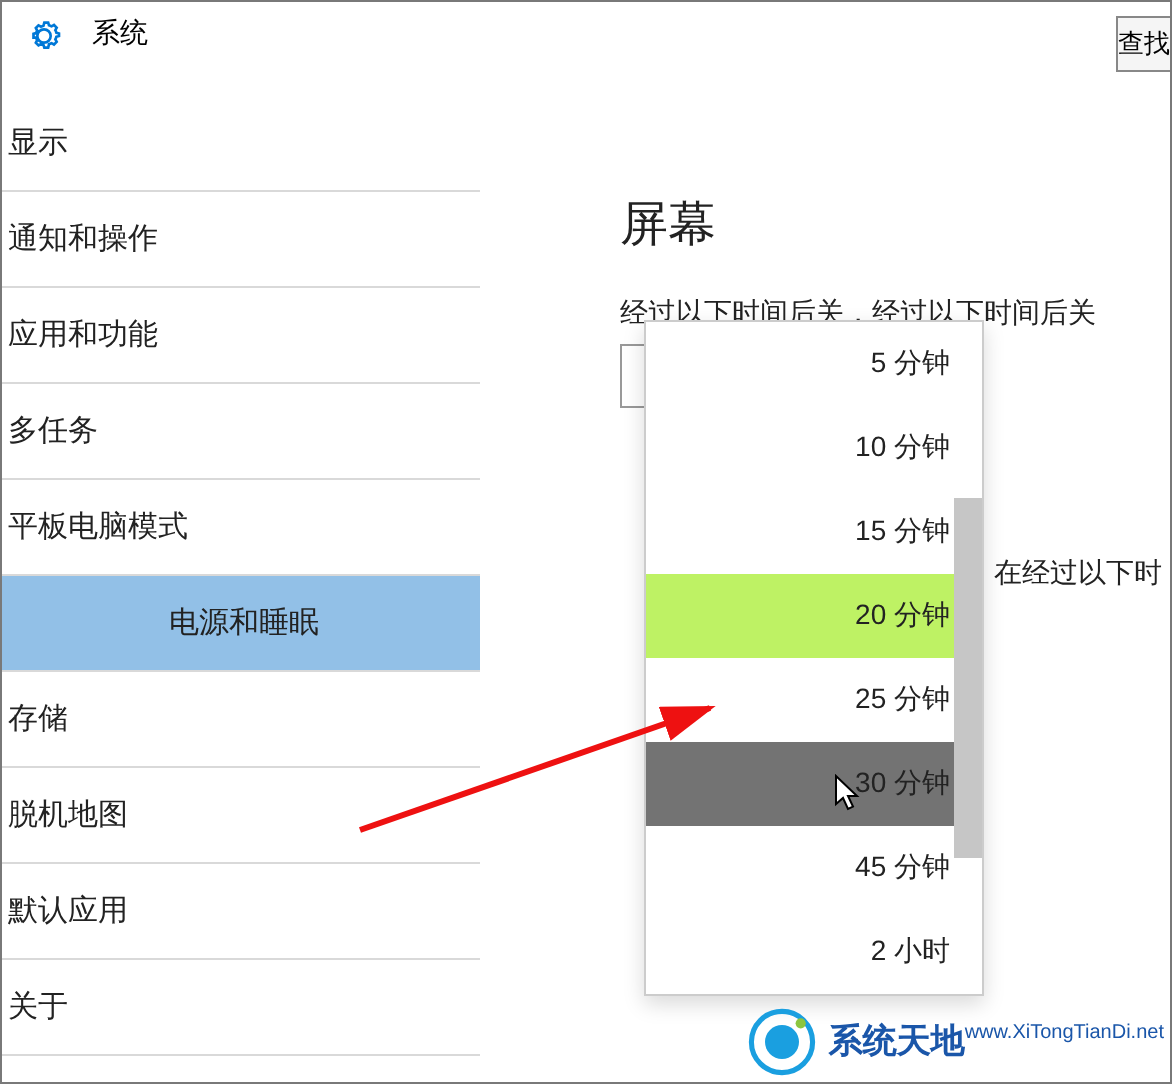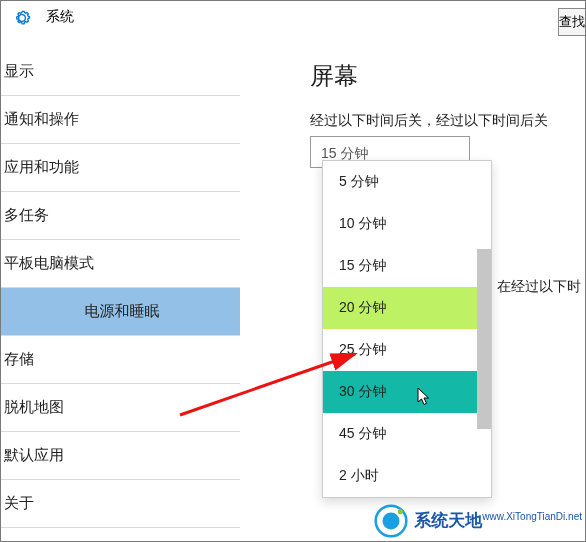--- a/index.html
+++ b/index.html
@@ -7,28 +7,28 @@
 .header{display:flex;align-items:flex-start;padding:8px 12px;position:relative;height:42px;}
 .gear{width:20px;height:20px;margin-right:14px;}
 .gear svg{width:100%;height:100%;}
 .hdr-title{font-size:14px;color:#000;}
 .search-btn{position:absolute;right:0;top:8px;border:1px solid #888;background:#f5f5f5;padding:4px 0;font-size:13px;}
 .main{display:flex;height:calc(100% - 42px);}
 .sidebar{width:240px;padding-top:6px;}
 .sidebar-item{padding:14px 0 14px 4px;font-size:15px;color:#222;border-bottom:1px solid #d9d9d9;cursor:pointer;}
 .sidebar-item.sel{background:#92c0e7;text-align:center;}
 .content{flex:1;padding:18px 0 0 70px;position:relative;}
-.section-title{font-size:24px;color:#222;margin-bottom:20px;}
+.section-title{font-size:24px;color:#222;margin-bottom:20px;margin-top:36px;}
 .section-desc{font-size:14px;color:#222;margin-bottom:6px;white-space:nowrap;}
 .select-box{border:1px solid #999;width:160px;height:32px;line-height:32px;padding:0 10px;font-size:14px;background:#fff;color:#555;}
 .dropdown{position:absolute;left:322px;top:160px;width:170px;background:#fff;border:1px solid #ccc;box-shadow:0 4px 10px rgba(0,0,0,.15);}
 .dropdown-inner{position:relative;}
-.dd-item{padding:12px 16px;font-size:14px;color:#222;cursor:pointer;}
+.dd-item{padding:12px 16px;font-size:14px;color:#222;cursor:pointer;text-align:right;}
 .dd-item.sel{background:#bef264;}
-.dd-item.hover{background:#14b8a6;}
+.dd-item.hover{background:#737373;}
 .dd-scroll{position:absolute;right:0;top:88px;width:14px;height:180px;background:#c6c6c6;}
 .right-text{position:absolute;left:497px;top:278px;font-size:14px;color:#222;white-space:nowrap;}
 .cursor{position:absolute;left:417px;top:387px;pointer-events:none;}
 .cursor svg{width:16px;height:20px;}
 .arrow{position:absolute;pointer-events:none;}
 .arrow svg{overflow:visible;}
 .watermark{position:absolute;right:4px;bottom:4px;display:flex;align-items:center;gap:6px;}
 .wm-icon{width:34px;height:34px;}
 .wm-text{display:flex;flex-direction:row;line-height:1.15;}
 .wm-zh{font-size:17px;color:#1a56a9;font-weight:bold;}

